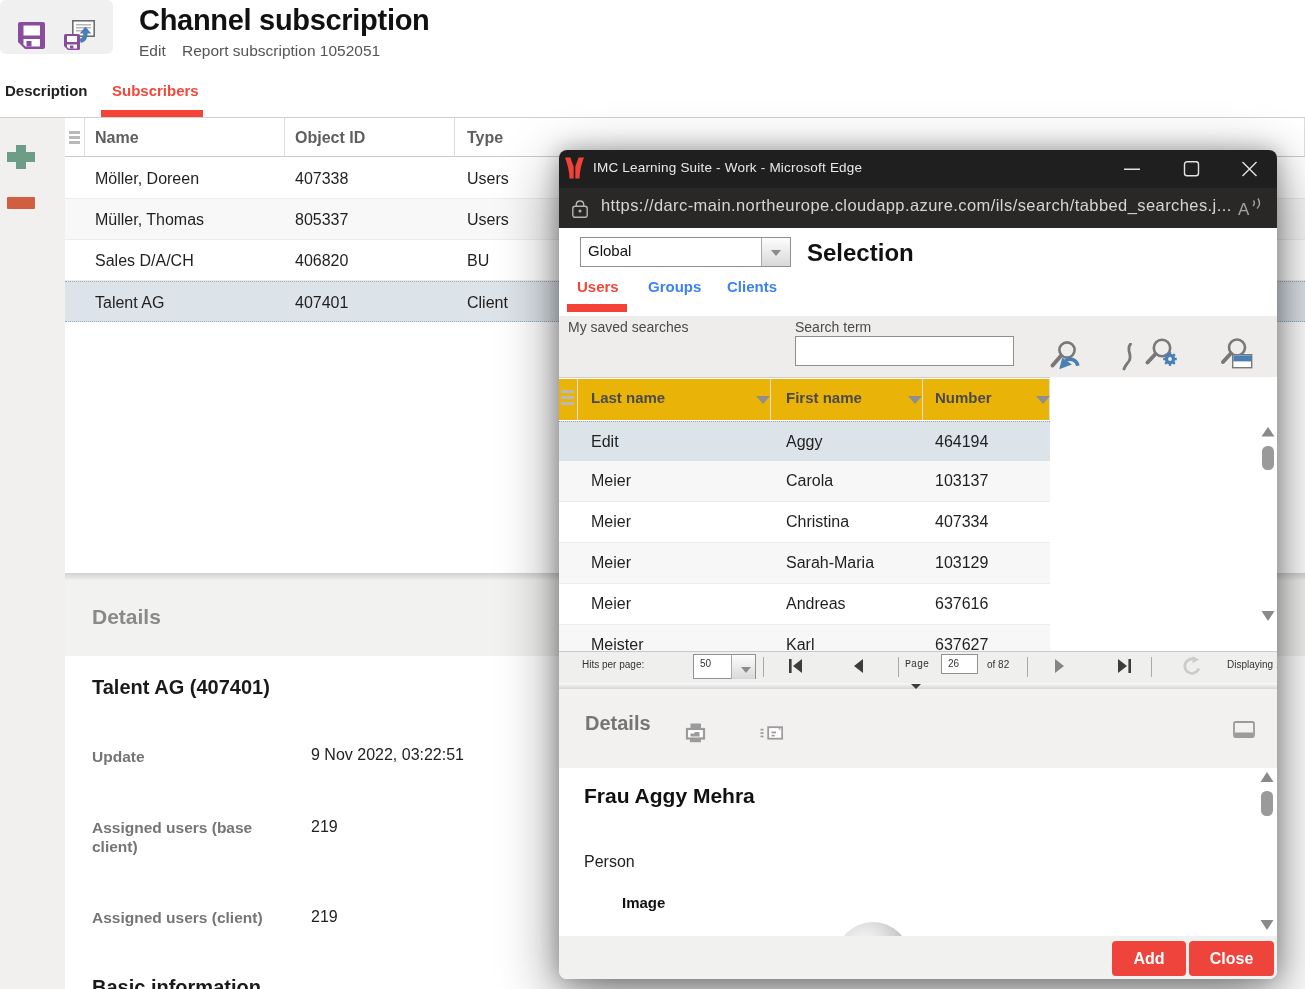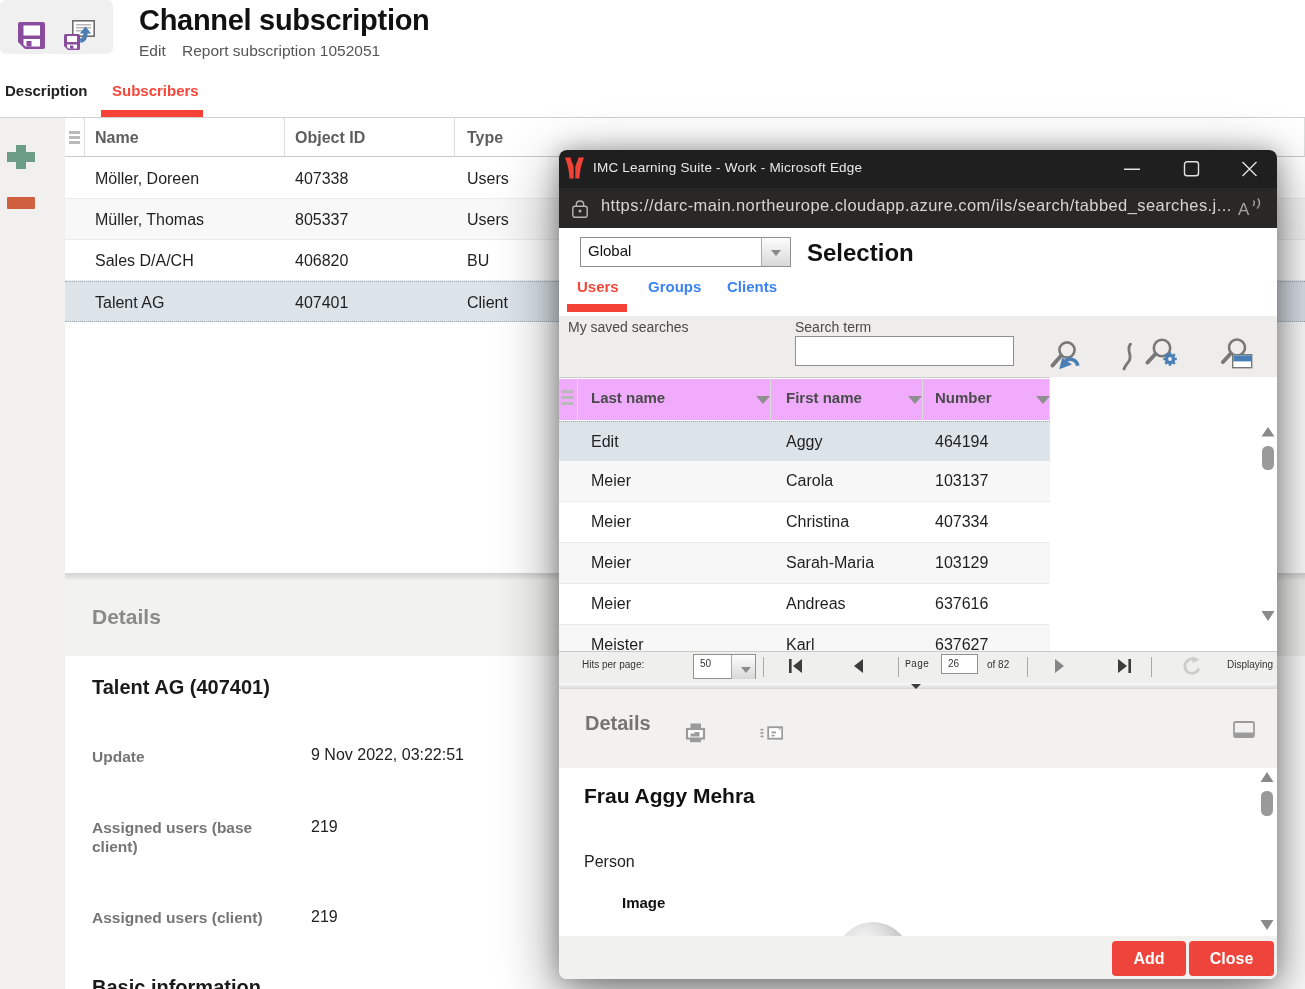--- a/index.html
+++ b/index.html
@@ -50,21 +50,21 @@
 #selTitle { left:248px; top:89px; font-size:24px; font-weight:bold; color:#111; }
 .ptab { position:absolute; top:128px; font-size:15px; font-weight:bold; color:#3b82f6; }
 #ptabbar { left:8px; top:154px; width:60px; height:8px; background:#f44336; }
 #filterbar { left:0; top:166px; width:718px; height:61px; background:#eeedec; }
 .flabel { position:absolute; top:3px; font-size:14px; color:#4a4a4a; }
 #asel { position:absolute; left:5px; top:20px; width:220px; height:30px; border:1px solid #8f8f8f; background:#fff;}
 #asel .st { position:absolute; left:7px; top:4px; font-size:16px; color:#111; }
 #sinput { position:absolute; left:236px; top:20px; width:219px; height:30px; border:1px solid #8f8f8f; background:#fff; }
 
 #rtbl { left:0; top:227px; width:491px; height:274px; background:#fff; border-top:1px solid #ccc; }
-.phc { position:absolute; top:1px; height:41px; background:#f0abfc; border-right:1px solid #ddd; font-size:15px; font-weight:bold; color:#4a4a4a; line-height:37px; }
+.phc { position:absolute; top:1px; height:41px; background:#eab308; border-right:1px solid #ddd; font-size:15px; font-weight:bold; color:#4a4a4a; line-height:37px; }
 .phv { position:absolute; width:0; height:0; border:7px solid transparent; border-top:8px solid #8f8f8f; top:18px; }
 .prow { position:absolute; left:0; width:491px; height:41px; font-size:16px; color:#1f1f1f; line-height:40px; border-bottom:1px solid #ebebeb; }
 .pc1 { position:absolute; left:32px; } .pc2 { position:absolute; left:227px; } .pc3 { position:absolute; left:376px; }
 
 #pgbar { left:0; top:501px; width:718px; height:32px; background:#efefee; border-top:1px solid #c9c9c9; font-size:10px; color:#333; white-space:nowrap; overflow:hidden; }
 .psep { top:5px; width:1px; height:20px; background:#aaa; }
 #splitter { left:0; top:533px; width:718px; height:6px; background:linear-gradient(#fbfbfb,#d6d6d6); }
 #splitter:after { content:""; position:absolute; left:352px; top:1px; border:5px solid transparent; border-top:5px solid #3c3c3c; }
 #ddetails { left:0; top:539px; width:718px; height:79px; background:#f2f1f0; }
 #ddetails .t { position:absolute; left:26px; top:23px; font-size:20px; font-weight:bold; color:#757575; }

